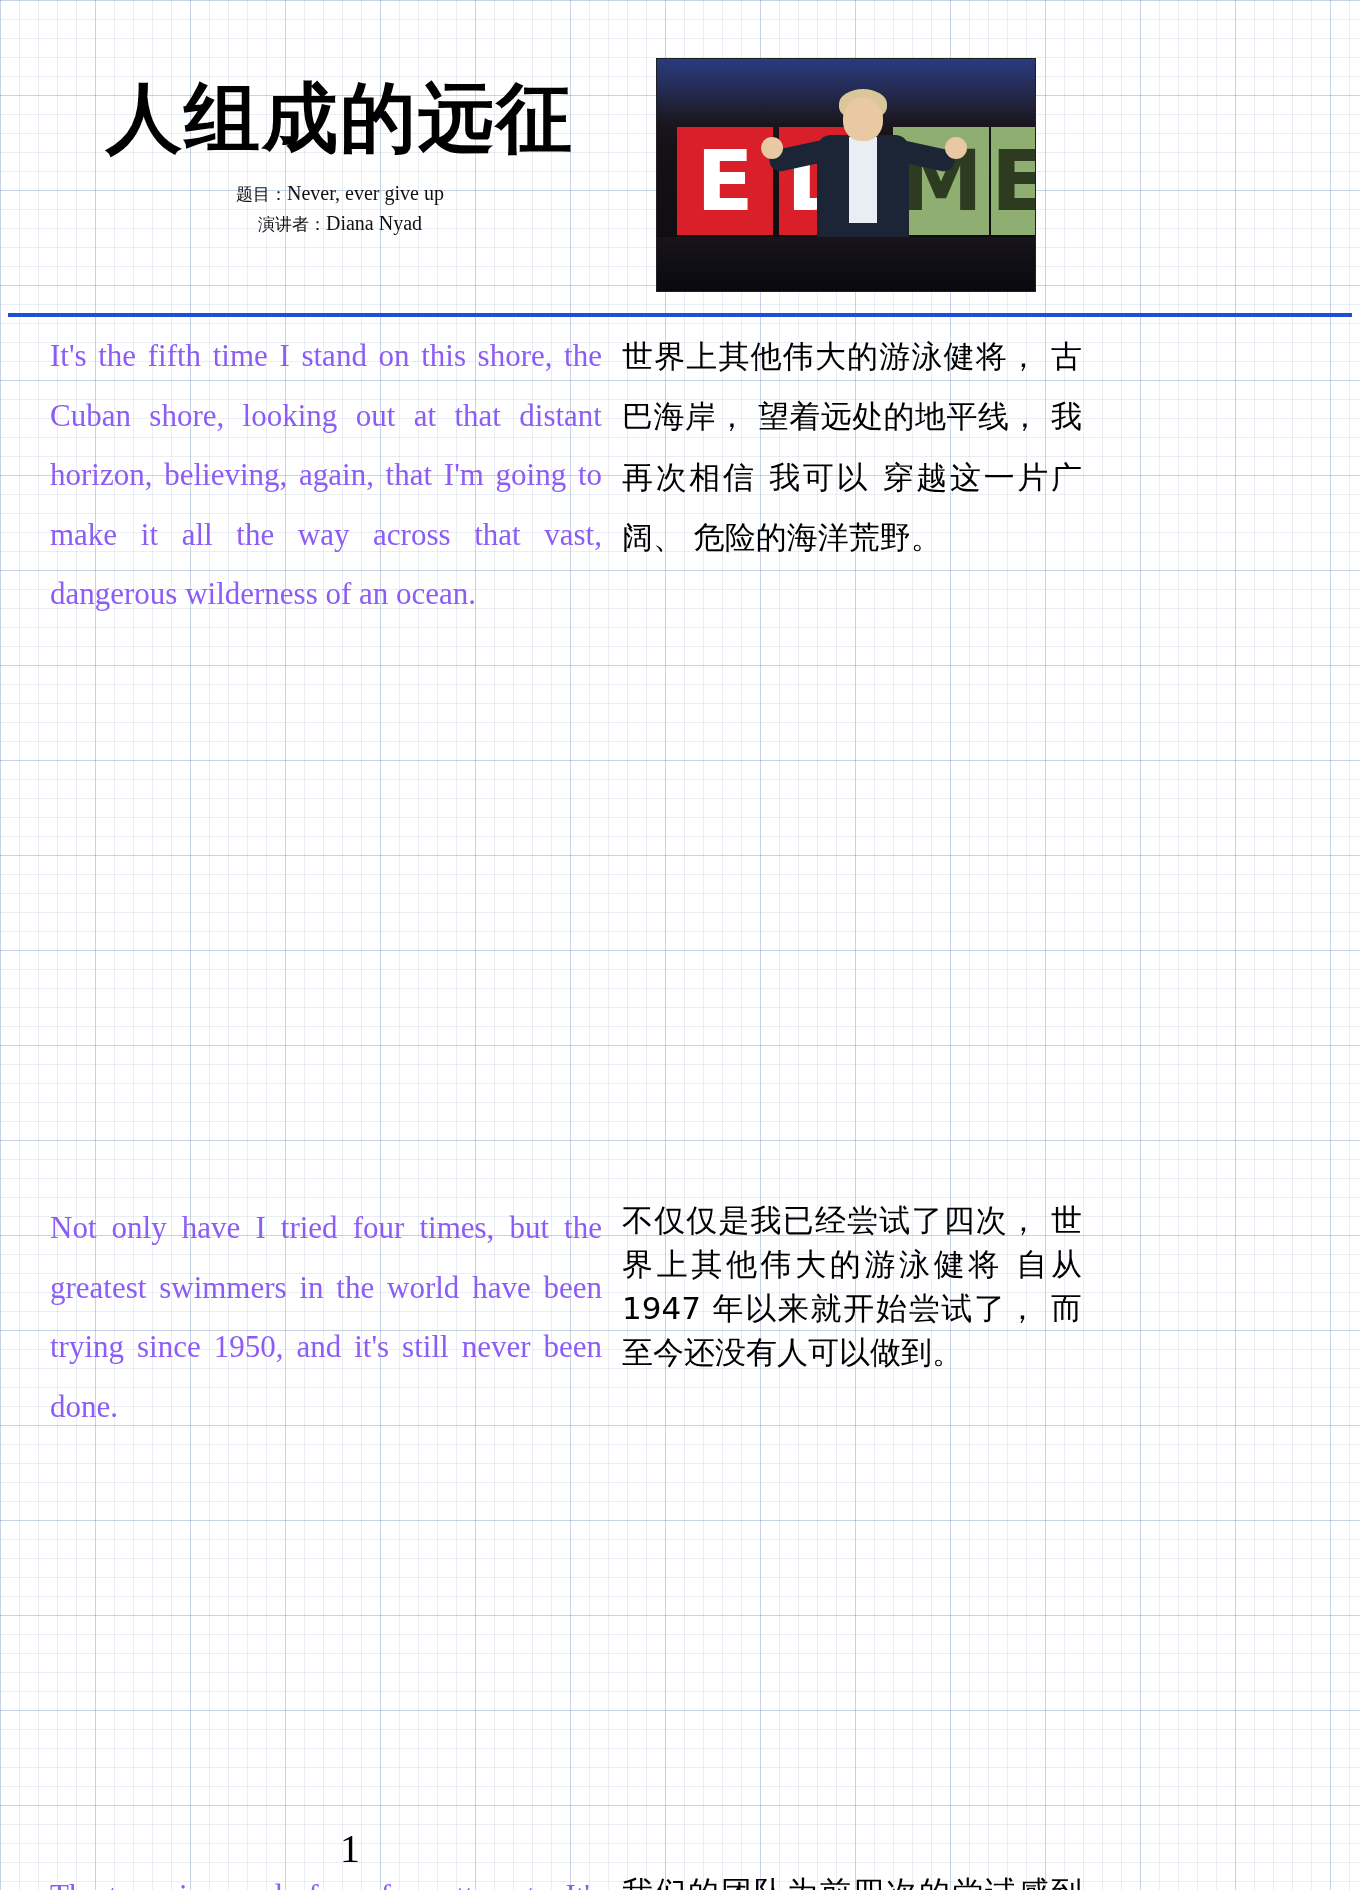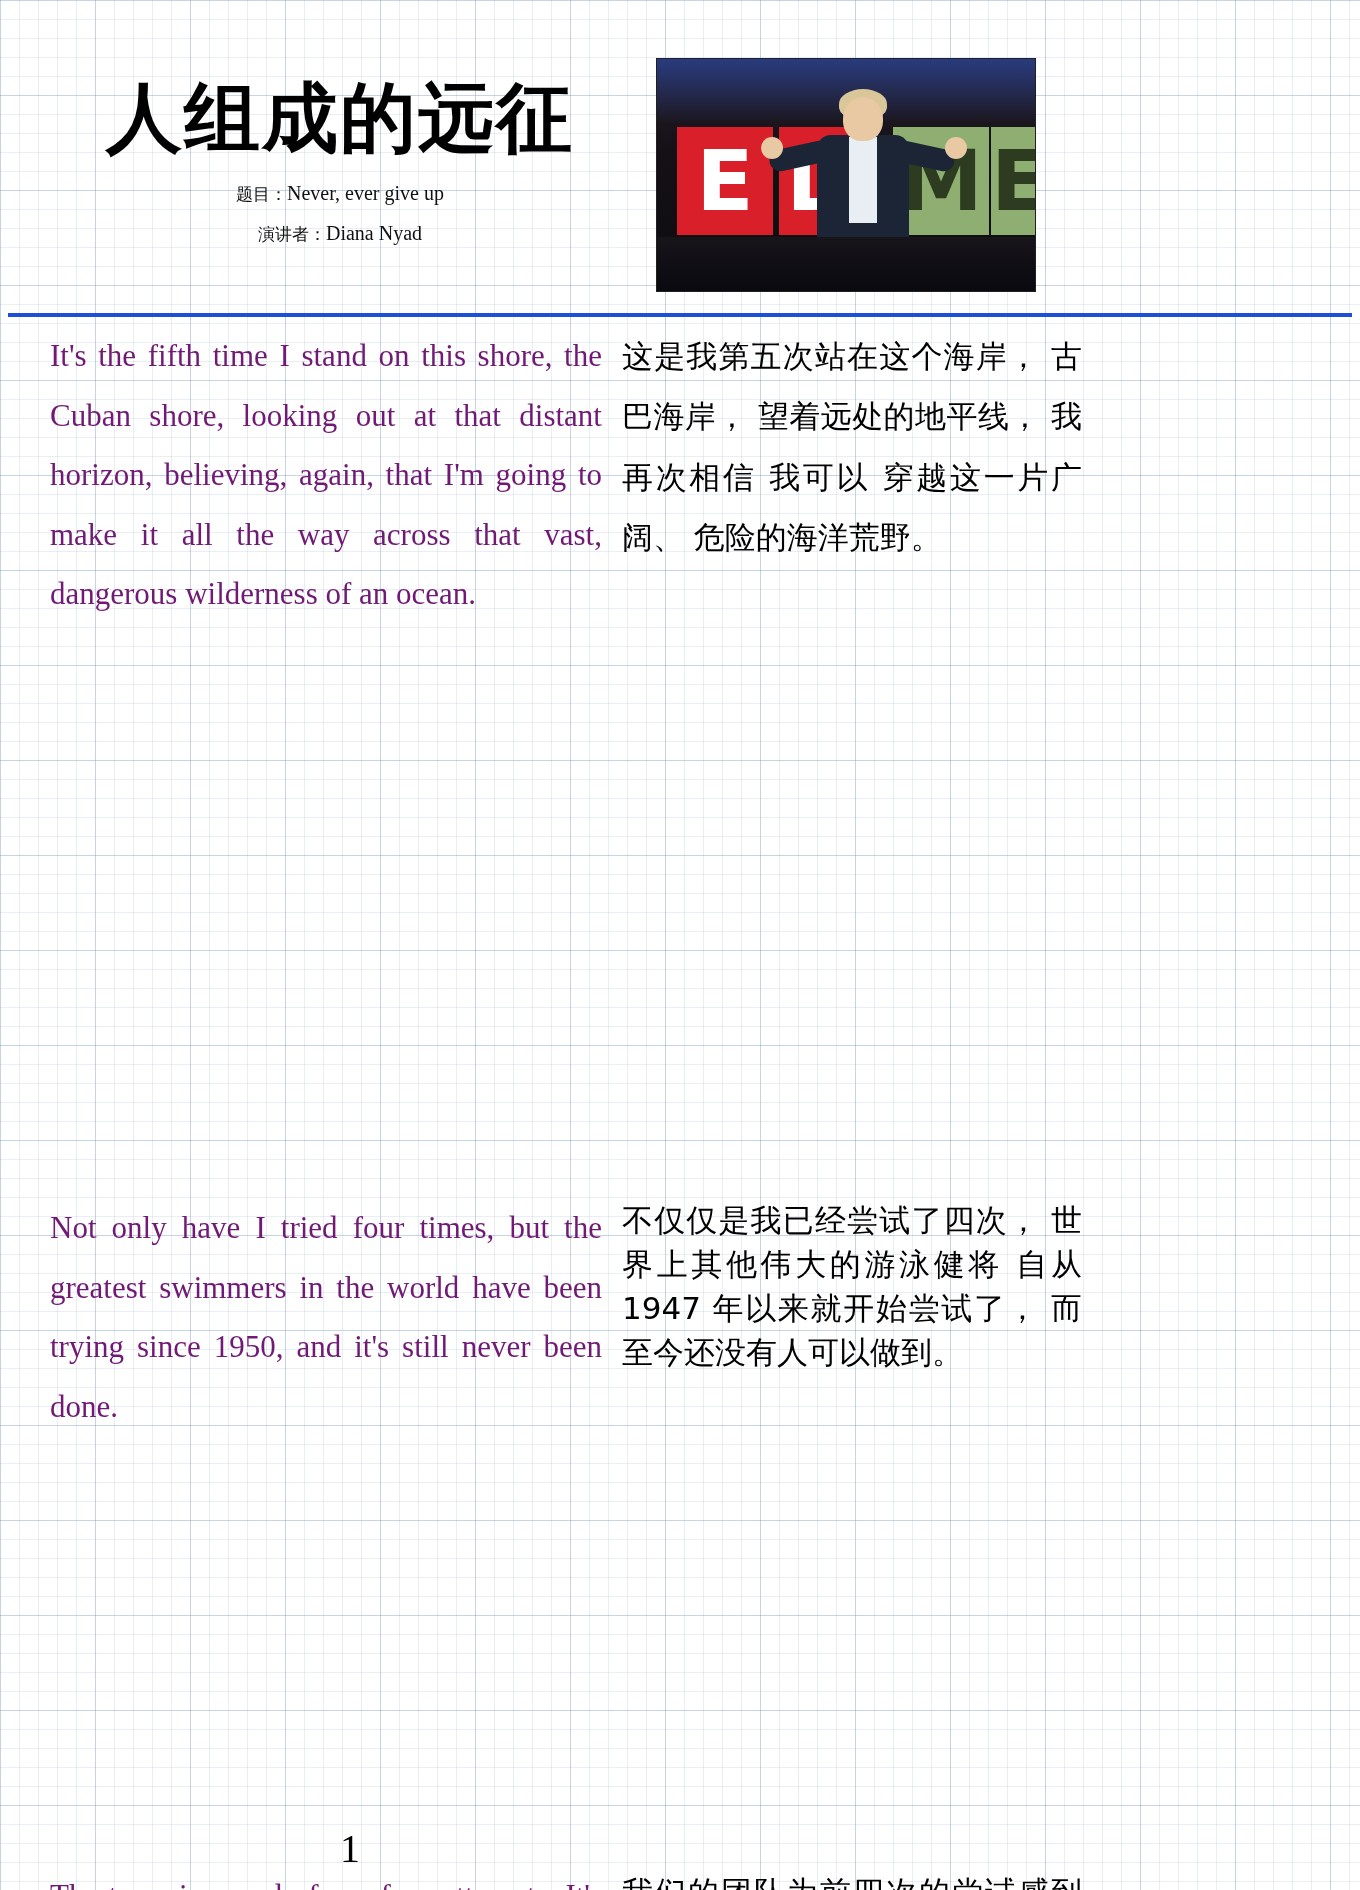--- a/index.html
+++ b/index.html
@@ -56,21 +56,21 @@
     font-size: 76px;
     line-height: 1.05;
     letter-spacing: 2px;
     color: #000000;
     white-space: nowrap;
   }
   .meta-row {
     font-family: "Liberation Serif", serif;
     font-size: 19px;
     color: #111111;
-    margin-top: 16px;
+    margin-top: 6px;
     white-space: nowrap;
   }
   #meta-topic { margin-top: 24px; }
   .meta-label {
     font-family: "DejaVu Sans", sans-serif;
     font-size: 17px;
   }
   .meta-value {
     font-family: "Liberation Serif", serif;
     font-size: 20px;
@@ -212,21 +212,21 @@
     position: relative;
     width: 100%;
   }
   .col-en {
     position: absolute;
     left: 50px;
     width: 552px;
     font-family: "Liberation Serif", serif;
     font-size: 31px;
     line-height: 1.92;
-    color: #701a75;
+    color: #8b5cf6;
     text-align: justify;
     text-justify: inter-word;
   }
   .col-zh {
     position: absolute;
     left: 622px;
     width: 460px;
     font-family: "DejaVu Sans", sans-serif;
     font-size: 31px;
     color: #000000;
@@ -290,21 +290,21 @@
       <div class="stage-floor"></div>
     </div>
 
     <div id="header-divider"></div>
   </div>
 
   <div id="body">
 
     <div class="para-row" id="row-1">
       <div class="col-en">It's the fifth time I stand on this shore, the Cuban shore, looking out at that distant horizon, believing, again, that I'm going to make it all the way across that vast, dangerous wilderness of an ocean.</div>
-      <div class="col-zh" id="zh-1">这是我第五次站在这个海岸， 古巴海岸， 望着远处的地平线， 我再次相信 我可以 穿越这一片广阔、 危险的海洋荒野。</div>
+      <div class="col-zh" id="zh-1">世界上其他伟大的游泳健将， 古巴海岸， 望着远处的地平线， 我再次相信 我可以 穿越这一片广阔、 危险的海洋荒野。</div>
     </div>
 
     <div class="para-row" id="row-2">
       <div class="col-en">Not only have I tried four times, but the greatest swimmers in the world have been trying since 1950, and it's still never been done.</div>
       <div class="col-zh" id="zh-2">不仅仅是我已经尝试了四次， 世界上其他伟大的游泳健将 自从 1947 年以来就开始尝试了， 而至今还没有人可以做到。</div>
     </div>
 
     <div class="para-row" id="row-3">
       <div class="col-en">The team is proud of our four attempts. It's an expedition of some 30 people. Bonnie is my best friend and head handler, who somehow summons will, that last drop of will within me, when I think it's gone, after many, many hours and days out there.</div>
       <div class="col-zh" id="zh-3">我们的团队为前四次的尝试感到引以为豪。它是大约 30 人组成的远征。邦妮是我最好的朋友兼领队，不知如何竟召唤起了我的勇气，那最后一滴我以为已经消失了的勇气，在经历过无数个外面的日日夜夜后。</div>

